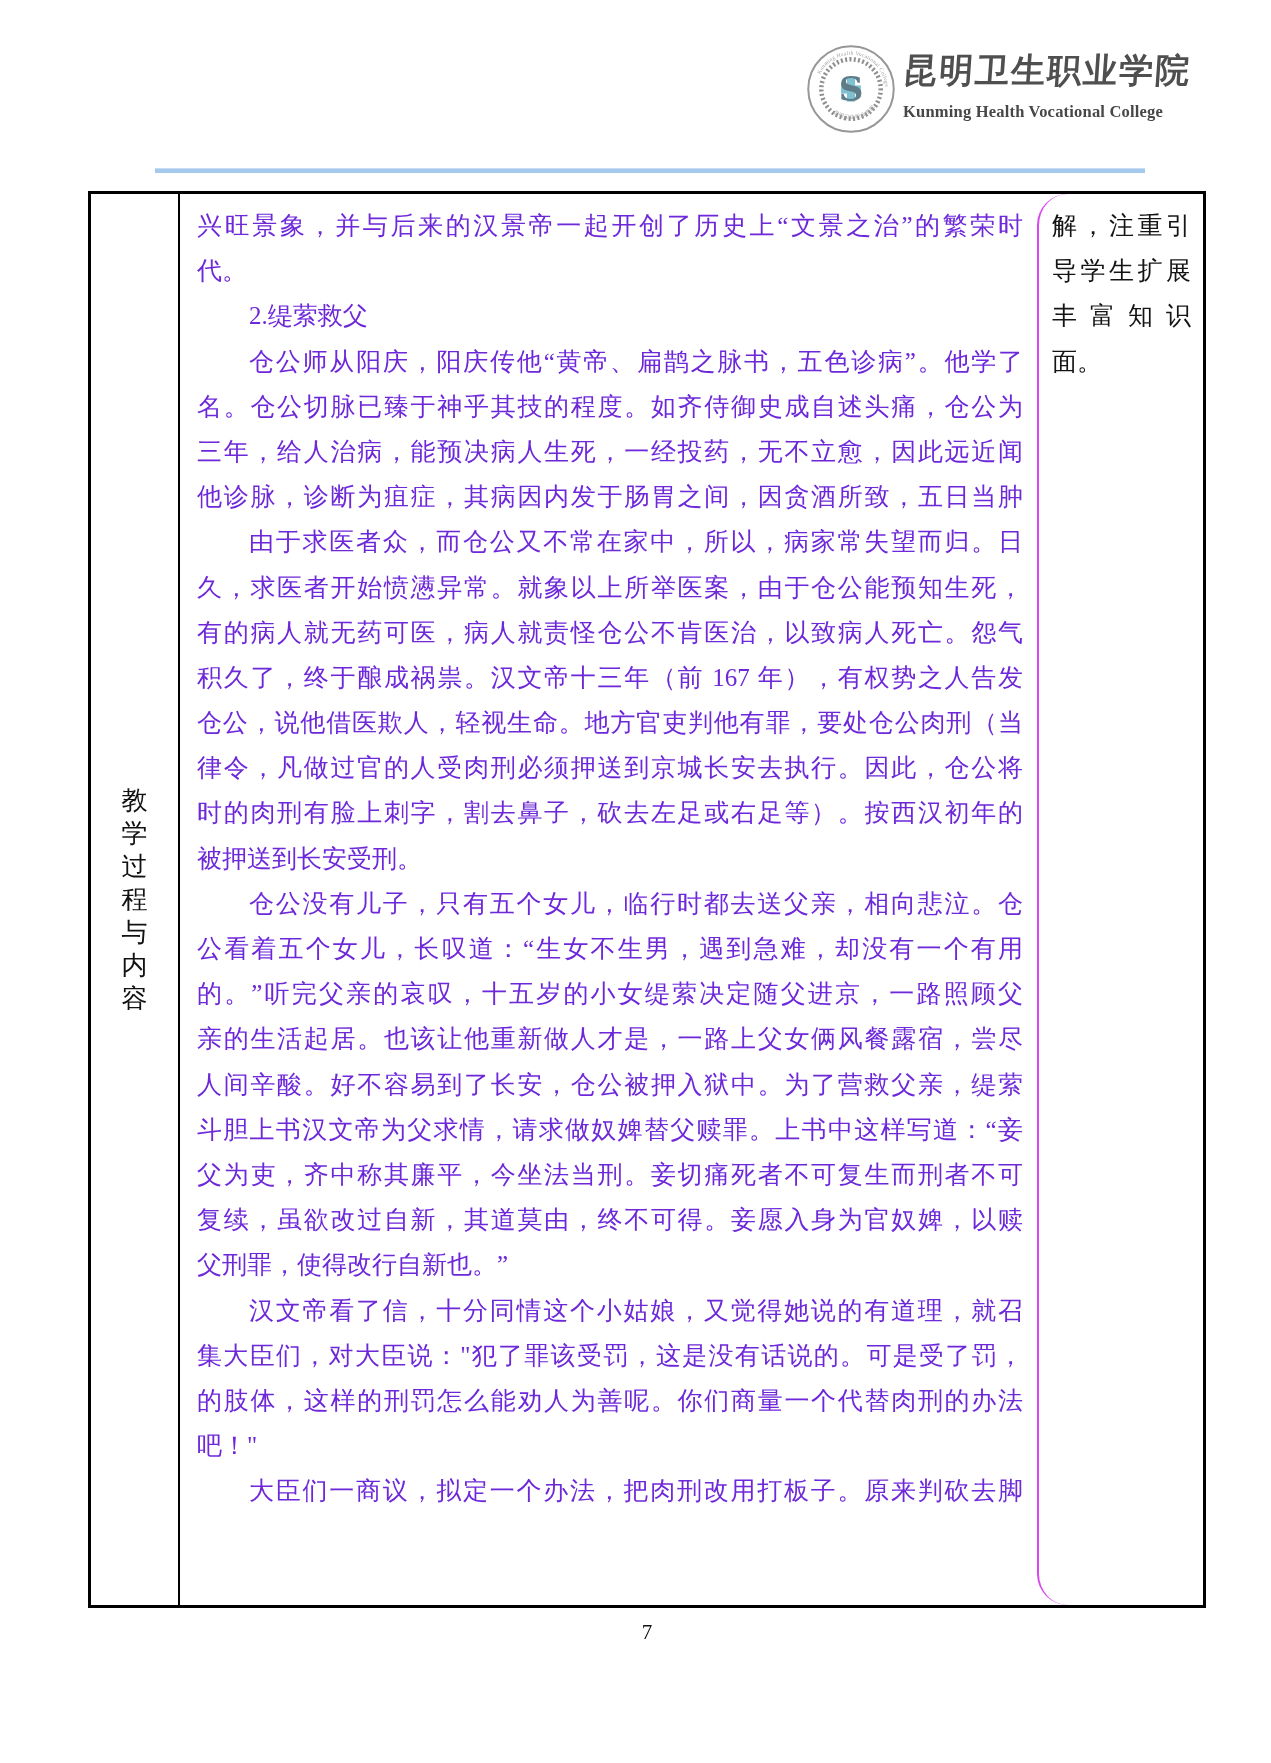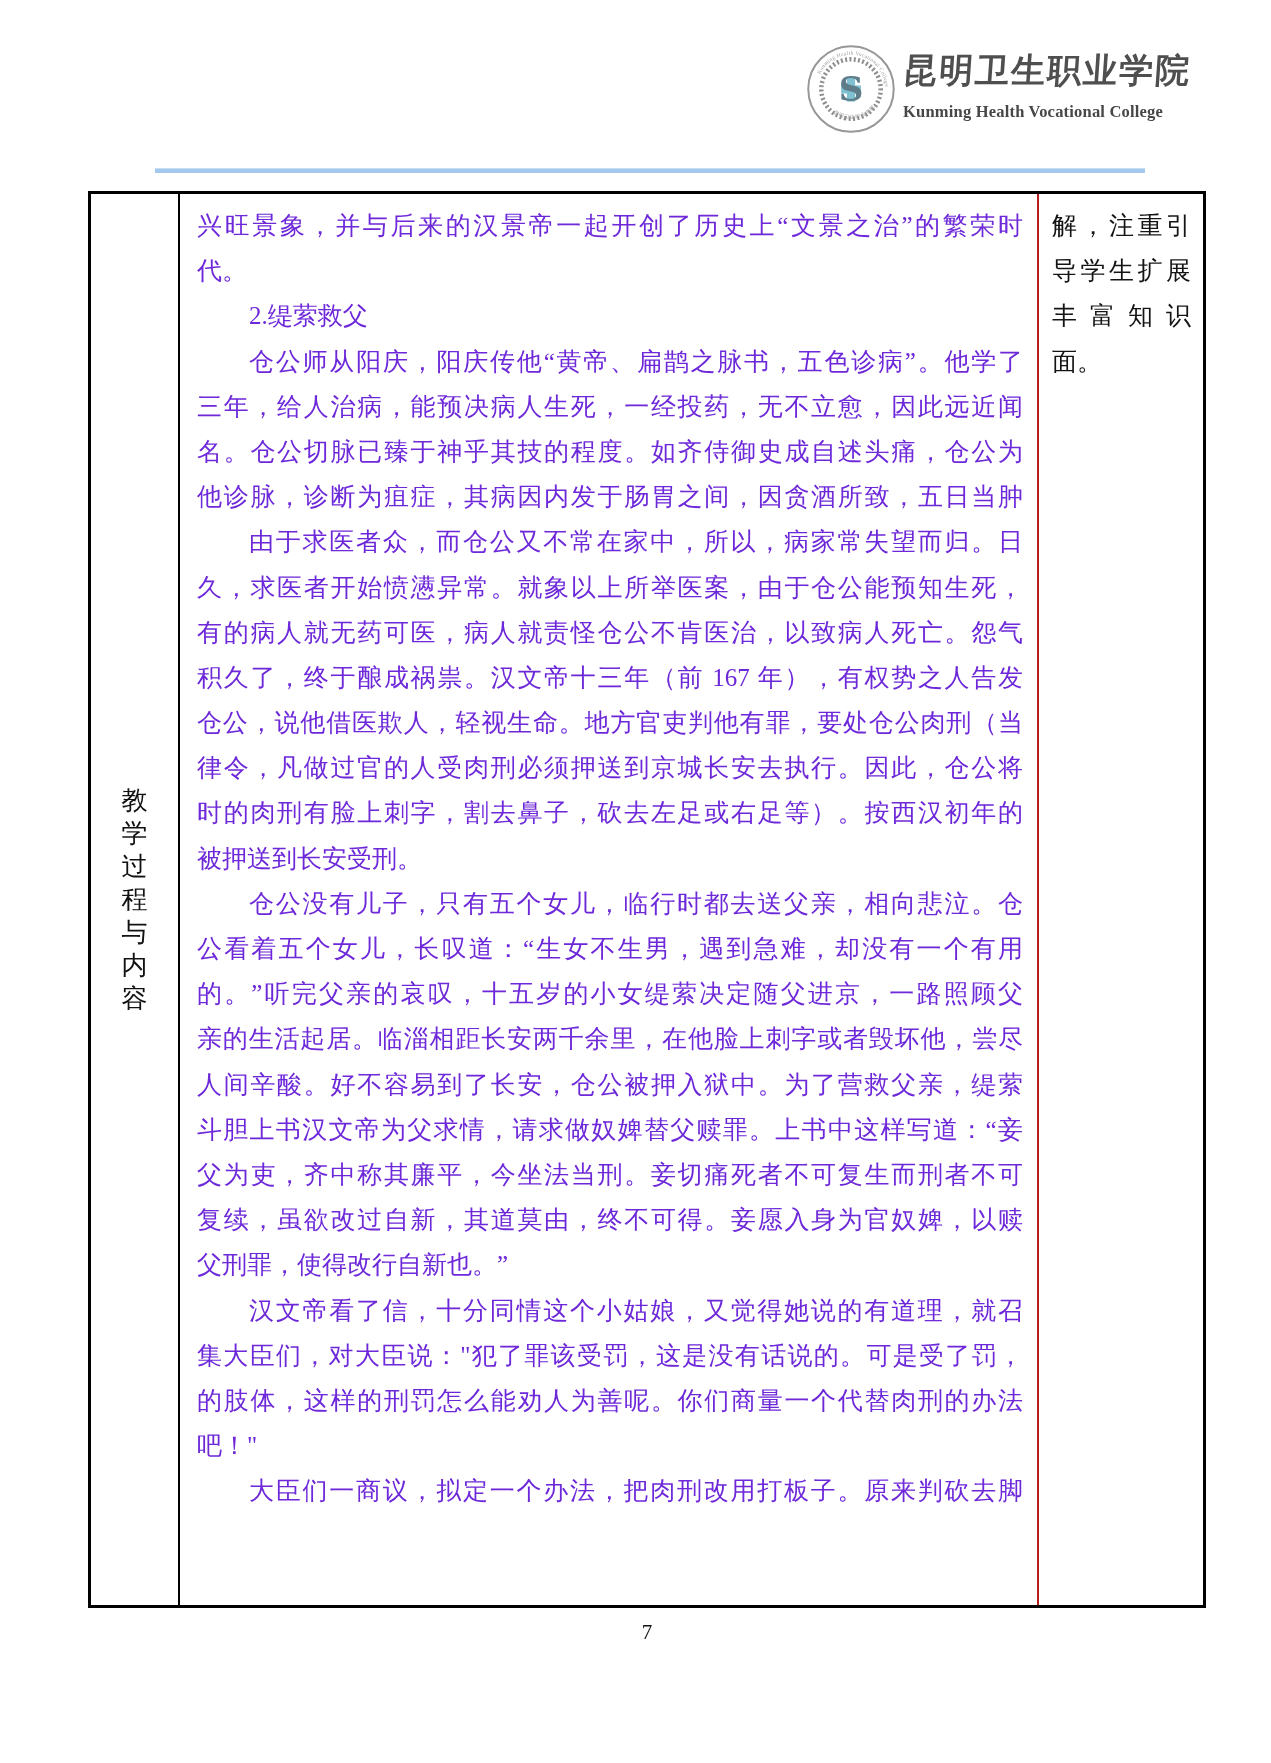--- a/index.html
+++ b/index.html
@@ -33,22 +33,22 @@
   .col-main{
     flex:1 1 auto;box-sizing:border-box;padding:9px 14px 0 17px;overflow:hidden;
   }
   .tline{
     height:45.2px;line-height:45.2px;font-size:25px;color:#6d28d9;
     white-space:normal;overflow:hidden;
   }
   .tline.fill{text-align:justify;text-align-last:justify;text-justify:inter-character;}
   .tline.indent{text-indent:52px;}
   .col-note{
-    width:166px;flex:0 0 166px;border-left:2px solid #b91c1c;box-sizing:border-box;
-    padding:9px 12px 4px 13px;overflow:hidden;
+    width:166px;flex:0 0 166px;border-left:2px solid #d946ef;box-sizing:border-box;
+    padding:9px 12px 4px 13px;overflow:hidden;border-radius:31px;
   }
   .nline{
     height:45.2px;line-height:45.2px;font-size:25px;color:#141414;overflow:hidden;
   }
   .nline.fill{text-align:justify;text-align-last:justify;text-justify:inter-character;}
   
   .page-num{
     position:absolute;left:88px;top:1620px;width:1118px;text-align:center;
     font-size:21px;color:#111;
   }
@@ -93,35 +93,35 @@
           <div class="vchar">内</div>
           <div class="vchar">容</div>
         </div>
     </div>
     <div class="col-main">
       <div>
           <div class="tline fill">兴旺景象，并与后来的汉景帝一起开创了历史上“文景之治”的繁荣时</div>
           <div class="tline">代。</div>
           <div class="tline indent">2.缇萦救父</div>
           <div class="tline indent fill">仓公师从阳庆，阳庆传他“黄帝、扁鹊之脉书，五色诊病”。他学了</div>
+          <div class="tline fill">名。仓公切脉已臻于神乎其技的程度。如齐侍御史成自述头痛，仓公为</div>
           <div class="tline fill">三年，给人治病，能预决病人生死，一经投药，无不立愈，因此远近闻</div>
-          <div class="tline fill">名。仓公切脉已臻于神乎其技的程度。如齐侍御史成自述头痛，仓公为</div>
           <div class="tline fill">他诊脉，诊断为疽症，其病因内发于肠胃之间，因贪酒所致，五日当肿</div>
           <div class="tline indent fill">由于求医者众，而仓公又不常在家中，所以，病家常失望而归。日</div>
           <div class="tline fill">久，求医者开始愤懑异常。就象以上所举医案，由于仓公能预知生死，</div>
           <div class="tline fill">有的病人就无药可医，病人就责怪仓公不肯医治，以致病人死亡。怨气</div>
           <div class="tline fill">积久了，终于酿成祸祟。汉文帝十三年（前 167 年），有权势之人告发</div>
           <div class="tline fill">仓公，说他借医欺人，轻视生命。地方官吏判他有罪，要处仓公肉刑（当</div>
           <div class="tline fill">律令，凡做过官的人受肉刑必须押送到京城长安去执行。因此，仓公将</div>
           <div class="tline fill">时的肉刑有脸上刺字，割去鼻子，砍去左足或右足等）。按西汉初年的</div>
           <div class="tline">被押送到长安受刑。</div>
           <div class="tline indent fill">仓公没有儿子，只有五个女儿，临行时都去送父亲，相向悲泣。仓</div>
           <div class="tline fill">公看着五个女儿，长叹道：“生女不生男，遇到急难，却没有一个有用</div>
           <div class="tline fill">的。”听完父亲的哀叹，十五岁的小女缇萦决定随父进京，一路照顾父</div>
-          <div class="tline fill">亲的生活起居。临淄相距长安两千余里，在他脸上刺字或者毁坏他，尝尽</div>
+          <div class="tline fill">亲的生活起居。也该让他重新做人才是，一路上父女俩风餐露宿，尝尽</div>
           <div class="tline fill">人间辛酸。好不容易到了长安，仓公被押入狱中。为了营救父亲，缇萦</div>
           <div class="tline fill">斗胆上书汉文帝为父求情，请求做奴婢替父赎罪。上书中这样写道：“妾</div>
           <div class="tline fill">父为吏，齐中称其廉平，今坐法当刑。妾切痛死者不可复生而刑者不可</div>
           <div class="tline fill">复续，虽欲改过自新，其道莫由，终不可得。妾愿入身为官奴婢，以赎</div>
           <div class="tline">父刑罪，使得改行自新也。”</div>
           <div class="tline indent fill">汉文帝看了信，十分同情这个小姑娘，又觉得她说的有道理，就召</div>
           <div class="tline fill">集大臣们，对大臣说："犯了罪该受罚，这是没有话说的。可是受了罚，</div>
           <div class="tline fill">的肢体，这样的刑罚怎么能劝人为善呢。你们商量一个代替肉刑的办法</div>
           <div class="tline">吧！"</div>
           <div class="tline indent fill">大臣们一商议，拟定一个办法，把肉刑改用打板子。原来判砍去脚</div>

